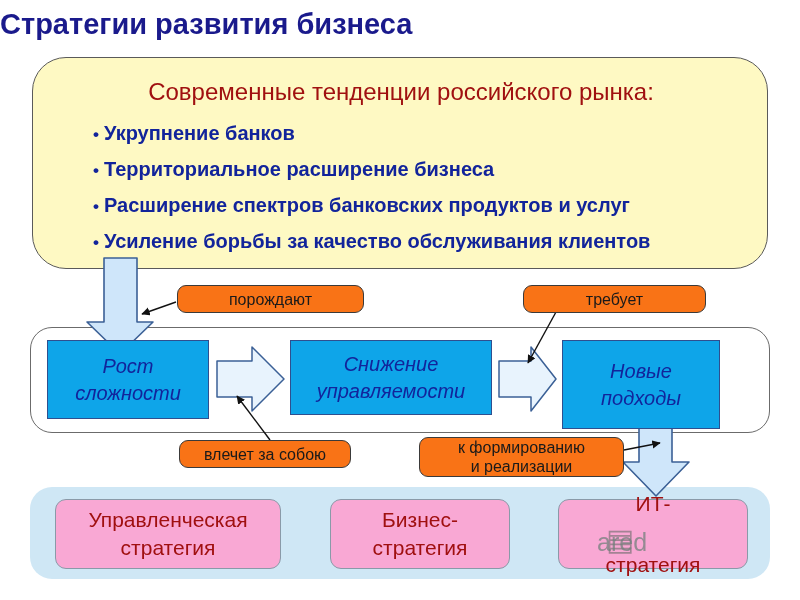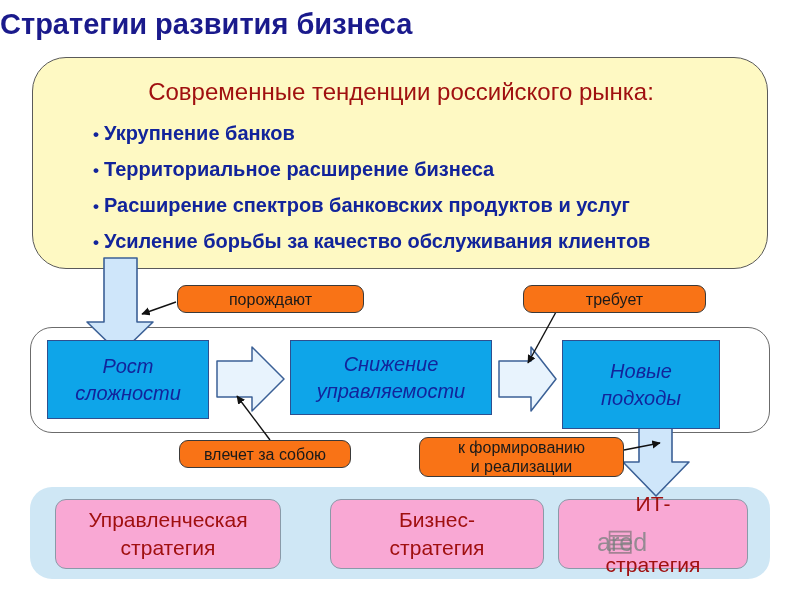--- a/index.html
+++ b/index.html
@@ -141,21 +141,21 @@
     font-size: 21px;
     text-align: center;
     display: flex;
     flex-direction: column;
     align-items: center;
     justify-content: center;
     line-height: 28px;
     z-index: 12;
   }
   #strategy-box-1 { left: 55px; top: 499px; width: 226px; height: 70px; }
-  #strategy-box-2 { left: 330px; top: 499px; width: 214px; height: 70px; }
+  #strategy-box-2 { left: 330px; top: 499px; width: 180px; height: 70px; }
   #strategy-box-3 { left: 558px; top: 499px; width: 190px; height: 70px; gap: 33px; }
 
   
   #arrows {
     position: absolute;
     left: 0; top: 0;
     width: 800px; height: 600px;
     z-index: 9;
     pointer-events: none;
   }

